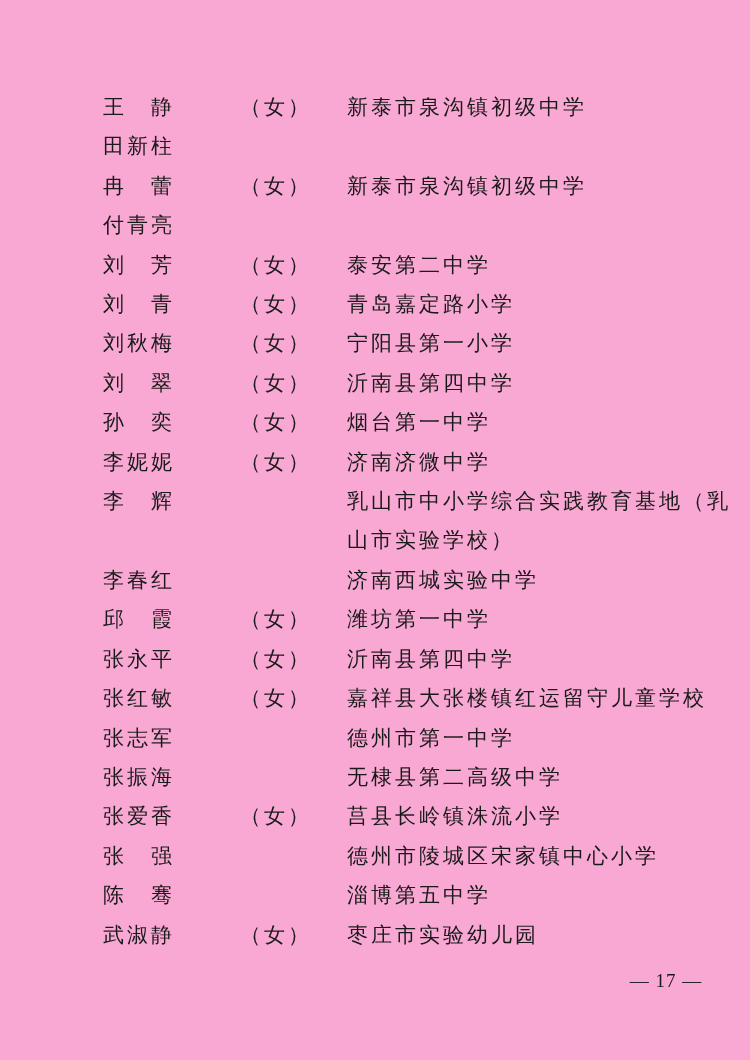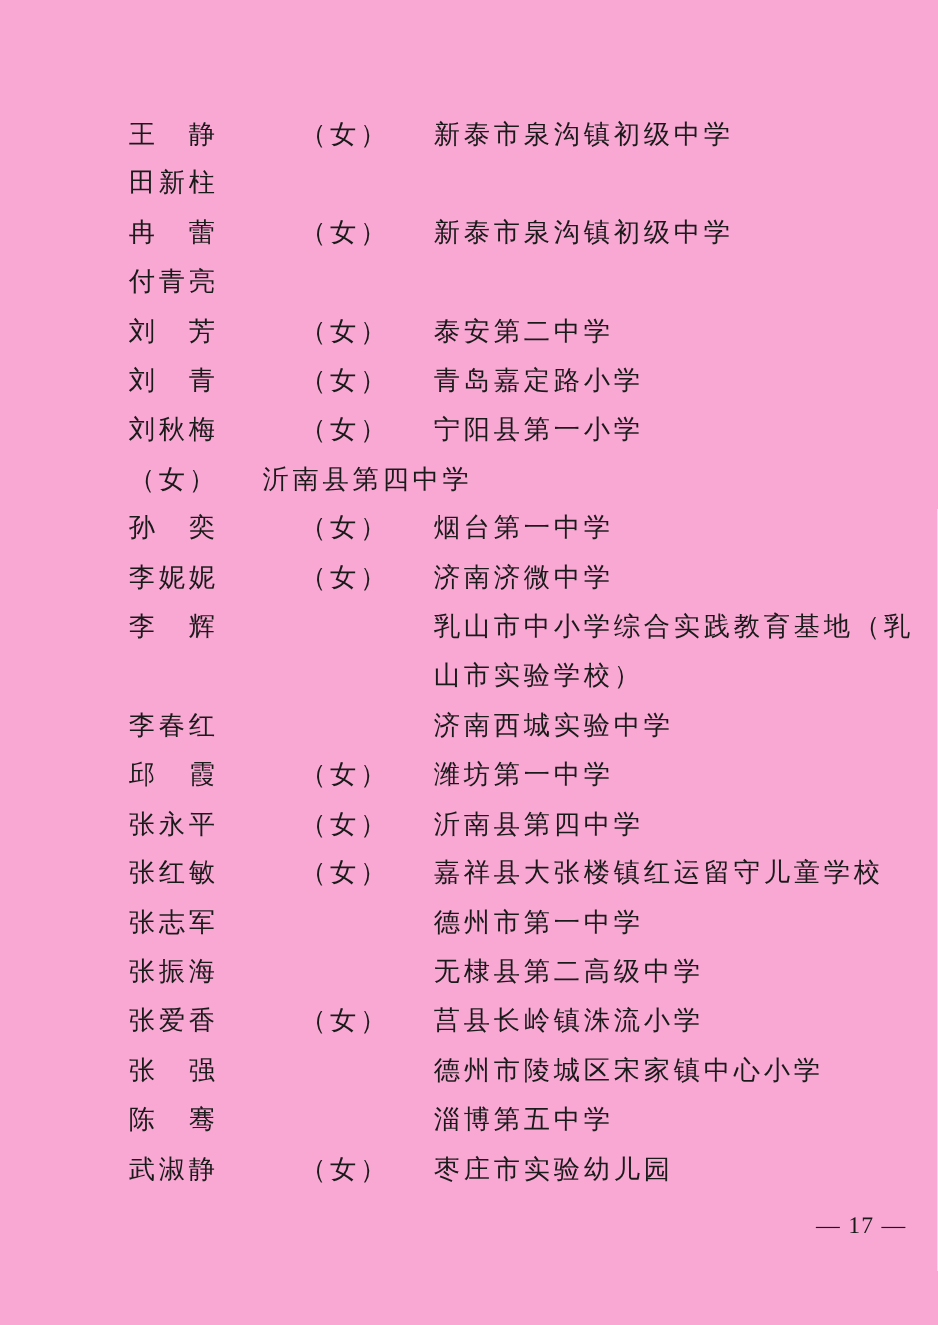--- a/index.html
+++ b/index.html
@@ -38,21 +38,21 @@
     flex: 0 0 107px;
     width: 107px;
     white-space: pre;
   }
   .cell-school {
     flex: 1;
     min-width: 0;
   }
   .page-number {
     position: absolute;
-    left: 644px;
+    left: 621px;
     top: 969px;
     width: 90px;
     text-align: center;
     font-size: 19px;
     letter-spacing: 1px;
     line-height: 24px;
     white-space: nowrap;
     color: #1a1a1a;
   }
 </style>
@@ -96,20 +96,21 @@
     <span class="cell-school">青岛嘉定路小学</span>
   </div>
 
   <div class="row">
     <span class="cell-name">刘秋梅</span>
     <span class="cell-gender">（女）</span>
     <span class="cell-school">宁阳县第一小学</span>
   </div>
 
   <div class="row">
+    <span class="cell-name">刘　翠</span>
     <span class="cell-gender">（女）</span>
     <span class="cell-school">沂南县第四中学</span>
   </div>
 
   <div class="row">
     <span class="cell-name">孙　奕</span>
     <span class="cell-gender">（女）</span>
     <span class="cell-school">烟台第一中学</span>
   </div>
 

